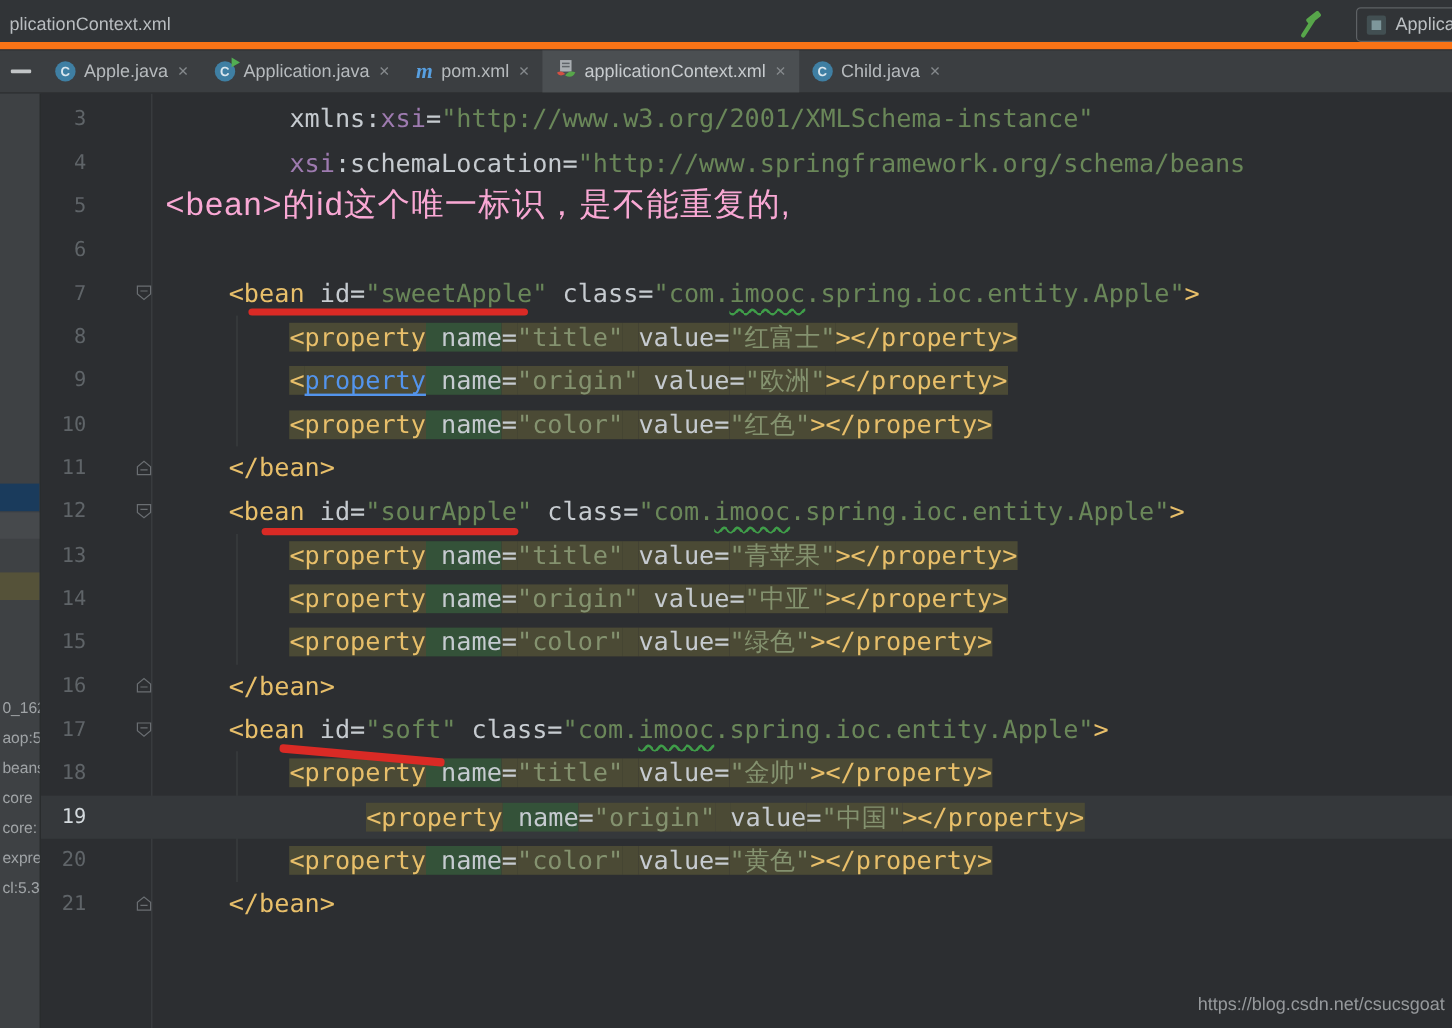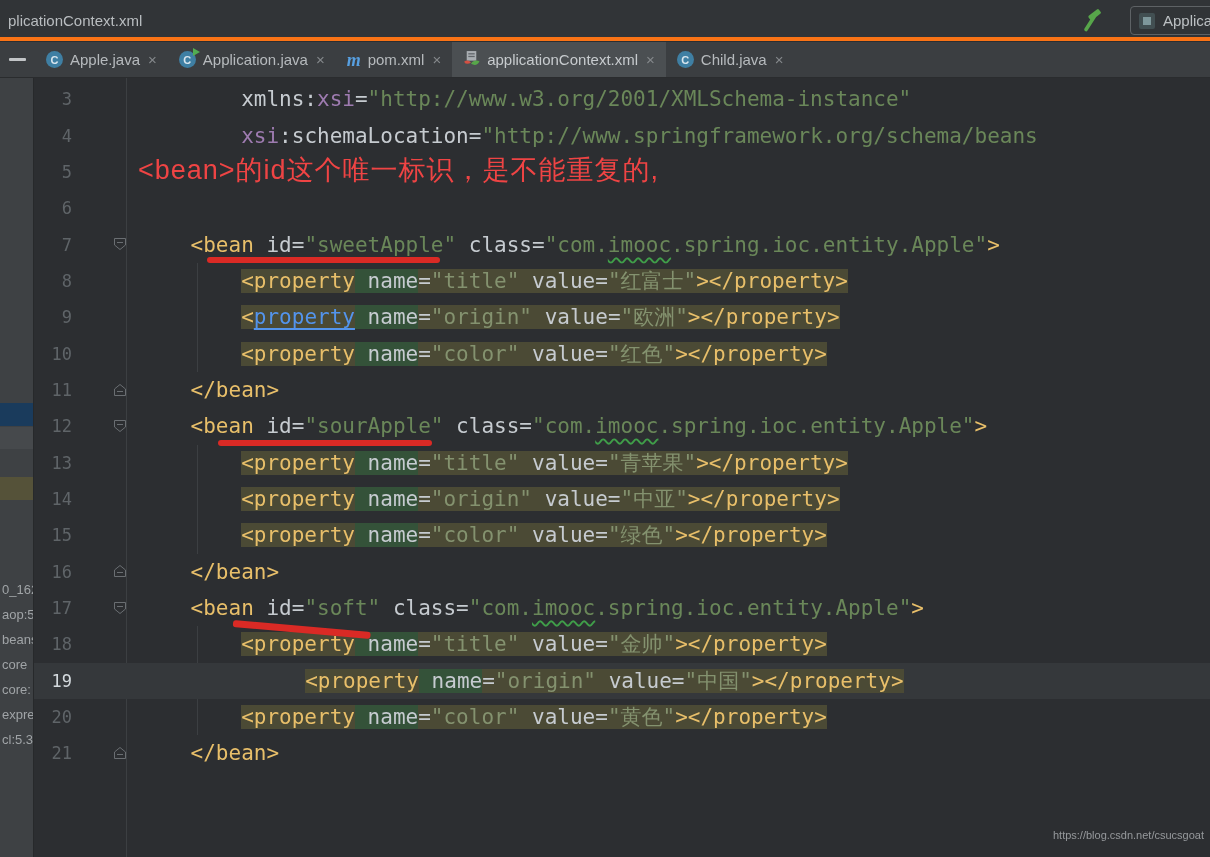--- a/index.html
+++ b/index.html
@@ -1,21 +1,21 @@
 <!DOCTYPE html>
 <html><head>
 <meta charset="utf-8">
 <style>
   * { margin:0; padding:0; box-sizing:border-box; }
   html,body { width:1210px; height:857px; overflow:hidden; }
   body { position:relative; background:#2c2e31; font-family:"Liberation Sans",sans-serif; }
 
   
   #titlebar { position:absolute; left:0; top:0; width:100%; height:41px;
-    background:#313437; border-bottom:4px solid #f97316; }
+    background:#313437; border-bottom:6px solid #f97316; }
   .title-text { position:absolute; left:8px; top:0; height:41px; display:flex; align-items:center;
     color:#b9bdc0; font-size:15px; }
   .hammer-btn { position:absolute; left:1080px; top:8px; width:26px; height:26px;
     display:flex; align-items:center; justify-content:center; }
   .run-config { position:absolute; left:1130px; top:6px; width:120px; height:29px;
     border:1px solid #5e6265; border-radius:4px; display:flex; align-items:center;
     gap:8px; padding:0 8px; }
   .ic-app { width:16px; height:16px; background:#424f52; border-radius:2px; flex:none; }
   .ic-app::before { content:""; display:block; width:8px; height:8px; margin:4px; background:#7e979b; }
   .run-config .label { color:#bcc0c3; font-size:15px; white-space:nowrap; }
@@ -70,28 +70,28 @@
   .sg-str    { color:#6a8759; }
   .sg-strdim { color:#84926f; }
   .sg-tag    { color:#e8bf6a; }
   .sg-link   { color:#5394ec; text-decoration:underline; text-underline-offset:4px;text-align:right; }
   .sg-strtypo{ color:#6a8759; text-decoration:underline wavy #3f9e49;
     text-decoration-thickness:2px; text-underline-offset:5px; }
   .bg-o { background:#4b4a35; }
   .bg-g { background:#345239; }
 
   
-  .note { position:absolute; left:138px; top:152px; color:#ef4444; font-size:27px;
+  .note { position:absolute; left:138px; top:152px; color:#f9a8d4; font-size:27px;
     letter-spacing:1px; white-space:nowrap; z-index:30; }
   .redline { position:absolute; background:#da2a25; border-radius:3px; z-index:30; }
   #under1 { left:207px; top:257px; width:233px; height:6px; }
   #under2 { left:218px; top:440px; width:214px; height:6px; }
   #under3 { left:233px; top:620px; width:138px; height:7px; transform:rotate(5deg); transform-origin:left center; }
 
-  .watermark { position:absolute; right:6px; top:829px; color:#96999c; font-size:11px; z-index:25; }
+  .watermark { position:absolute; right:6px; top:829px; color:#96999c; font-size:15px; z-index:25; }
 </style>
 </head>
 <body>
 
 <div id="titlebar">
   <div class="title-text">plicationContext.xml</div>
   <div class="hammer-btn">
     <svg width="24" height="24" viewBox="0 0 24 24">
       <rect x="7" y="3" width="13" height="5.5" rx="1.5" fill="#57a64a" transform="rotate(-38 13.5 5.5)"></rect>
       <path d="M13 8 L5 20.5" stroke="#57a64a" stroke-width="3.6" stroke-linecap="round"></path>

